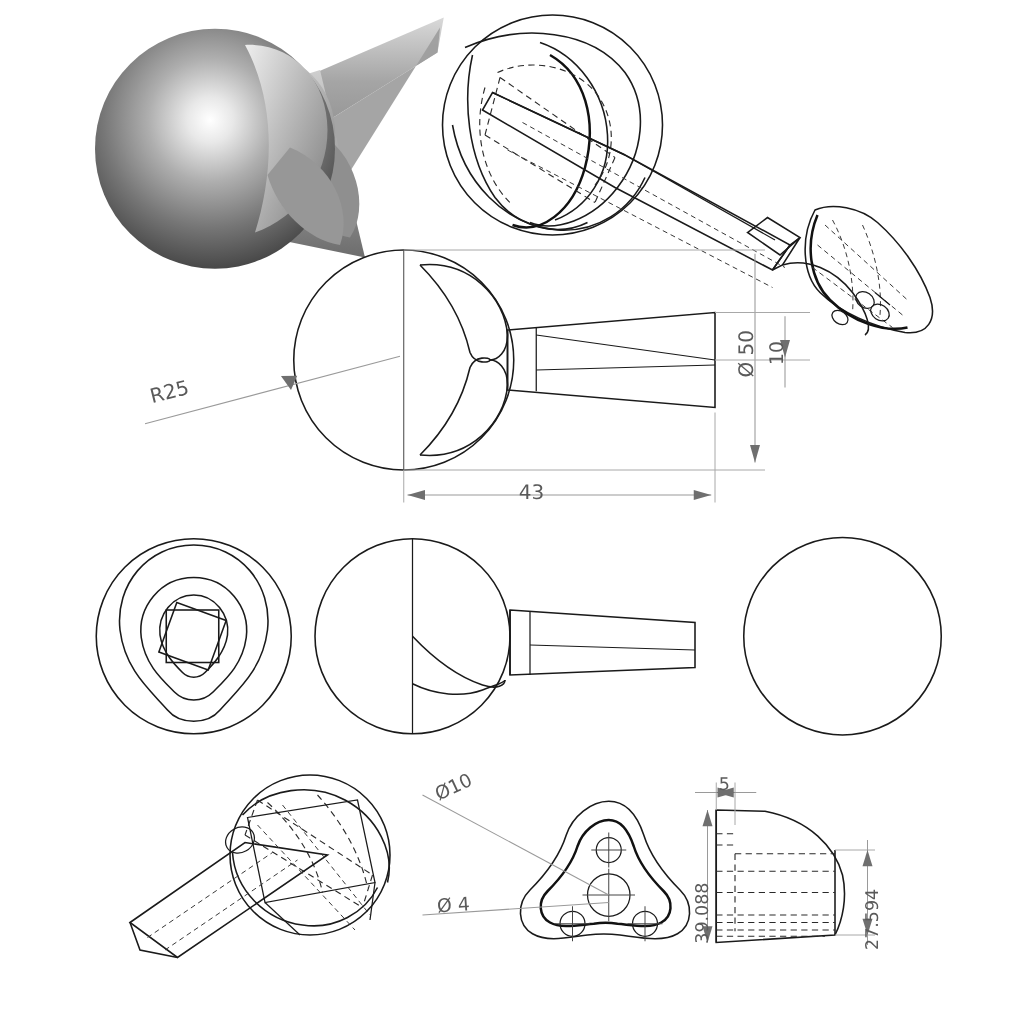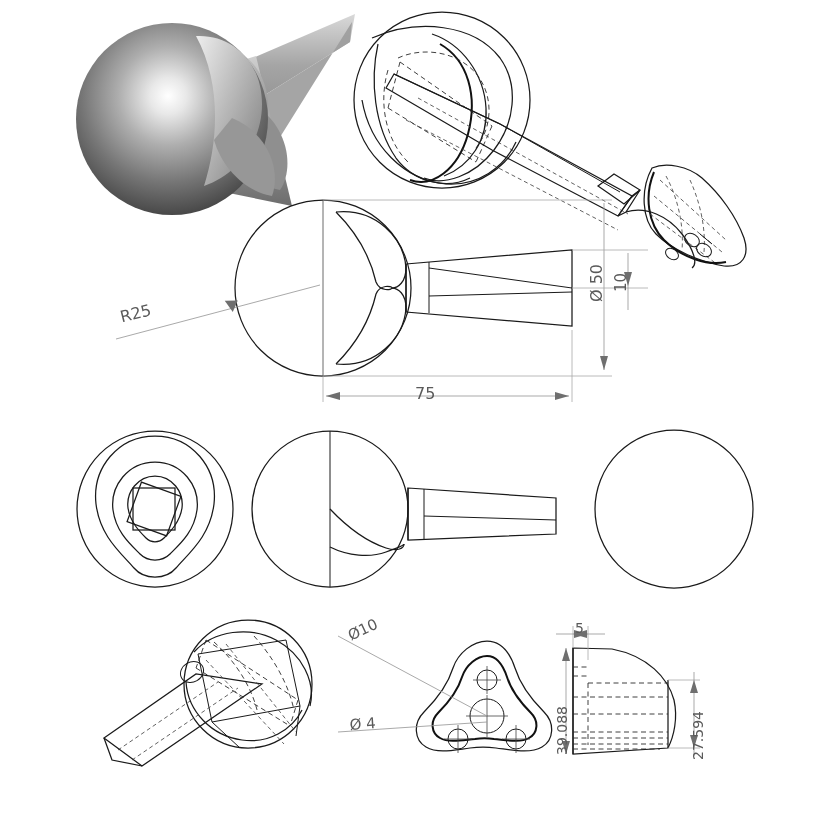--- a/index.html
+++ b/index.html
@@ -227,21 +227,21 @@
     <line x1="668" y1="680" x2="700" y2="680" class="extline"></line>
     <line x1="668" y1="748" x2="700" y2="748" class="extline"></line>
     <line x1="694" y1="672" x2="694" y2="756" class="dimline"></line>
     <polygon points="694,680 690,693 698,693" class="arrowhead"></polygon>
     <polygon points="694,748 690,735 698,735" class="arrowhead"></polygon>
   </g>
 </svg>
 
 <div class="dimtext" style="left:118px;top:308px;font-size:16px;transform:rotate(-14deg);transform-origin:left top;">R25</div>
 
-<div class="dimtext" style="left:415px;top:384px;font-size:16px;">75</div>
+<div class="dimtext" style="left:415px;top:384px;font-size:16px;">43</div>
 
 <div class="dimtext" style="left:587px;top:302px;font-size:16px;transform:rotate(-90deg);transform-origin:left top;">Ø 50</div>
 
 <div class="dimtext" style="left:612px;top:292px;font-size:15px;transform:rotate(-90deg);transform-origin:left top;">10</div>
 
 <div class="dimtext" style="left:345px;top:628px;font-size:15px;transform:rotate(-25deg);transform-origin:left top;">Ø10</div>
 
 <div class="dimtext" style="left:349px;top:716px;font-size:15px;transform:rotate(-4deg);transform-origin:left top;">Ø 4</div>
 
 <div class="dimtext" style="left:575px;top:620px;font-size:14px;">5</div>

